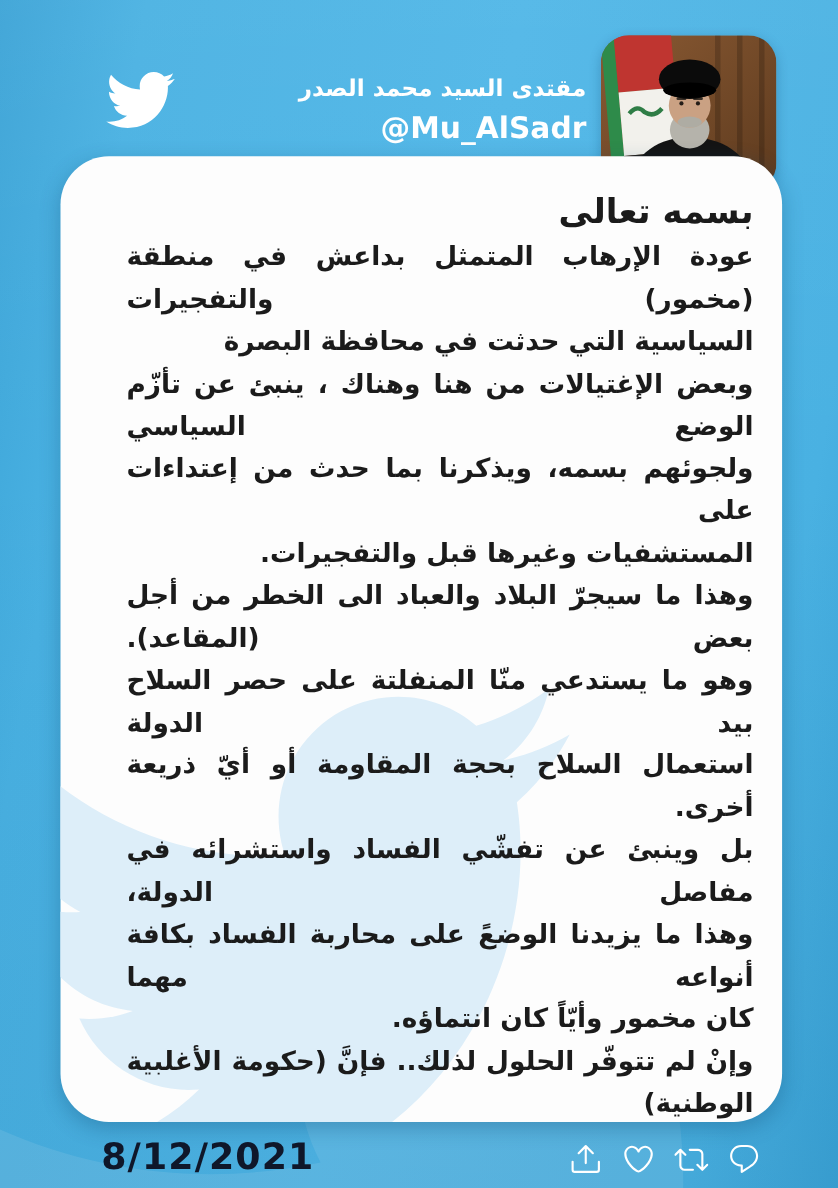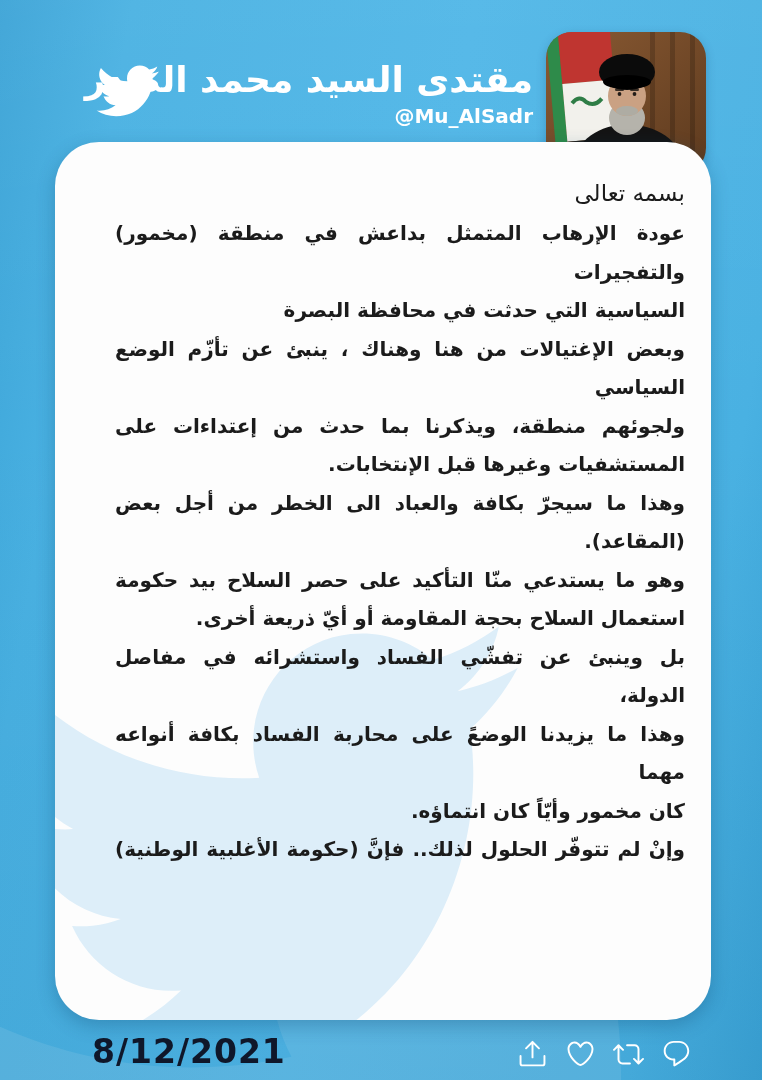--- a/index.html
+++ b/index.html
@@ -17,46 +17,46 @@
     content:"";position:absolute;inset:0;
     background:linear-gradient(180deg,rgba(255,255,255,0.05) 0%,rgba(255,255,255,0) 40%,rgba(0,60,100,0.07) 100%);
   }
   .bg-bird{
     position:absolute;left:-190px;top:750px;width:1020px;height:860px;
     transform:rotate(-15deg);fill:rgba(255,255,255,0.10);
   }
   
   .logo{position:absolute;left:88px;top:58px;width:78px;height:66px;fill:#FFFFFF;cursor:pointer;}
   .user{position:absolute;right:229px;top:62px;text-align:right;color:#FFFFFF;direction:rtl;}
-  .user .name{font-size:36px;font-weight:bold;line-height:36px;white-space:nowrap;cursor:pointer;}
-  .user .handle{font-size:20px;line-height:37px;direction:ltr;font-weight:600;cursor:pointer;}
+  .user .name{font-size:21px;font-weight:bold;line-height:36px;white-space:nowrap;cursor:pointer;}
+  .user .handle{font-size:27px;line-height:37px;direction:ltr;font-weight:600;cursor:pointer;}
   .avatar{
     position:absolute;left:546px;top:32px;width:160px;height:142px;
     border-radius:26px;overflow:hidden;box-shadow:0 3px 10px rgba(10,60,100,.25);cursor:pointer;
   }
   .avatar svg{display:block;width:100%;height:100%;}
   
   .card{
     position:absolute;left:55px;top:142px;width:656px;height:878px;
     background:#FDFDFD;border-radius:44px;overflow:hidden;
     box-shadow:0 6px 18px rgba(12,70,110,0.30);
   }
   .card-bird{
     position:absolute;left:-70px;bottom:-120px;width:560px;height:560px;
     transform:rotate(-6deg);fill:#DDEEF9;
   }
   .content{
     position:relative;z-index:2;padding:30px 26px 0 30px;
     direction:rtl;color:#1B1B1B;
   }
   .heading{
-    font-size:23px;font-weight:normal;line-height:42px;text-align:right;
+    font-size:31px;font-weight:bold;line-height:42px;text-align:right;
   }
   .line{
-    font-size:20px;font-weight:bold;line-height:38.5px;
+    font-size:24px;font-weight:bold;line-height:38.5px;
     text-align:justify;text-align-last:right;margin-left:30px;
   }
   .line.j{text-align-last:justify;}
   .line.r{text-align-last:right;}
   
   .date{
     position:absolute;left:92px;top:1032px;color:#0f172a;
     font-size:33px;font-weight:bold;letter-spacing:1px;cursor:pointer;
   }
   .actions{
@@ -118,24 +118,24 @@
 <div class="card">
   <svg class="card-bird" viewBox="0 0 24 24">
     <path d="M23.643 4.937c-.835.37-1.732.62-2.675.733.962-.576 1.7-1.49 2.048-2.578-.9.534-1.897.922-2.958 1.13-.85-.904-2.06-1.47-3.4-1.47-2.572 0-4.658 2.086-4.658 4.66 0 .364.042.718.12 1.06-3.873-.195-7.304-2.05-9.602-4.868-.4.69-.63 1.49-.63 2.342 0 1.616.823 3.043 2.072 3.878-.764-.025-1.482-.234-2.11-.583v.06c0 2.257 1.605 4.14 3.737 4.568-.392.106-.803.162-1.227.162-.3 0-.593-.028-.877-.082.593 1.85 2.313 3.198 4.352 3.234-1.595 1.25-3.604 1.995-5.786 1.995-.376 0-.747-.022-1.112-.065 2.062 1.323 4.51 2.093 7.14 2.093 8.57 0 13.255-7.098 13.255-13.254 0-.2-.005-.402-.014-.602.91-.658 1.7-1.477 2.323-2.41z"></path>
   </svg>
   <div class="content">
     <div class="heading">بسمه تعالى</div>
     <div class="body">
         <div class="line j">عودة الإرهاب المتمثل بداعش في منطقة (مخمور) والتفجيرات</div>
         <div class="line r">السياسية التي حدثت في محافظة البصرة</div>
         <div class="line j">وبعض الإغتيالات من هنا وهناك ، ينبئ عن تأزّم الوضع السياسي</div>
-        <div class="line j">ولجوئهم منطقة، ويذكرنا بما حدث من إعتداءات على</div>
-        <div class="line r">المستشفيات وغيرها قبل الإنتخابات.</div>
-        <div class="line j">وهذا ما سيجرّ بكافة والعباد الى الخطر من أجل بعض (المقاعد).</div>
-        <div class="line j">وهو ما يستدعي منّا التأكيد على حصر السلاح بيد حكومة</div>
+        <div class="line j">ولجوئهم بسمه، ويذكرنا بما حدث من إعتداءات على</div>
+        <div class="line r">المستشفيات وغيرها قبل والتفجيرات.</div>
+        <div class="line j">وهذا ما سيجرّ البلاد والعباد الى الخطر من أجل بعض (المقاعد).</div>
+        <div class="line j">وهو ما يستدعي منّا المنفلتة على حصر السلاح بيد الدولة</div>
         <div class="line r">استعمال السلاح بحجة المقاومة أو أيّ ذريعة أخرى.</div>
         <div class="line j">بل وينبئ عن تفشّي الفساد واستشرائه في مفاصل الدولة،</div>
         <div class="line j">وهذا ما يزيدنا الوضعً على محاربة الفساد بكافة أنواعه مهما</div>
         <div class="line r">كان مخمور وأيّاً كان انتماؤه.</div>
         <div class="line j">وإنْ لم تتوفّر الحلول لذلك.. فإنَّ (حكومة الأغلبية الوطنية)</div>
       </div>
 
   </div>
 </div>
 

